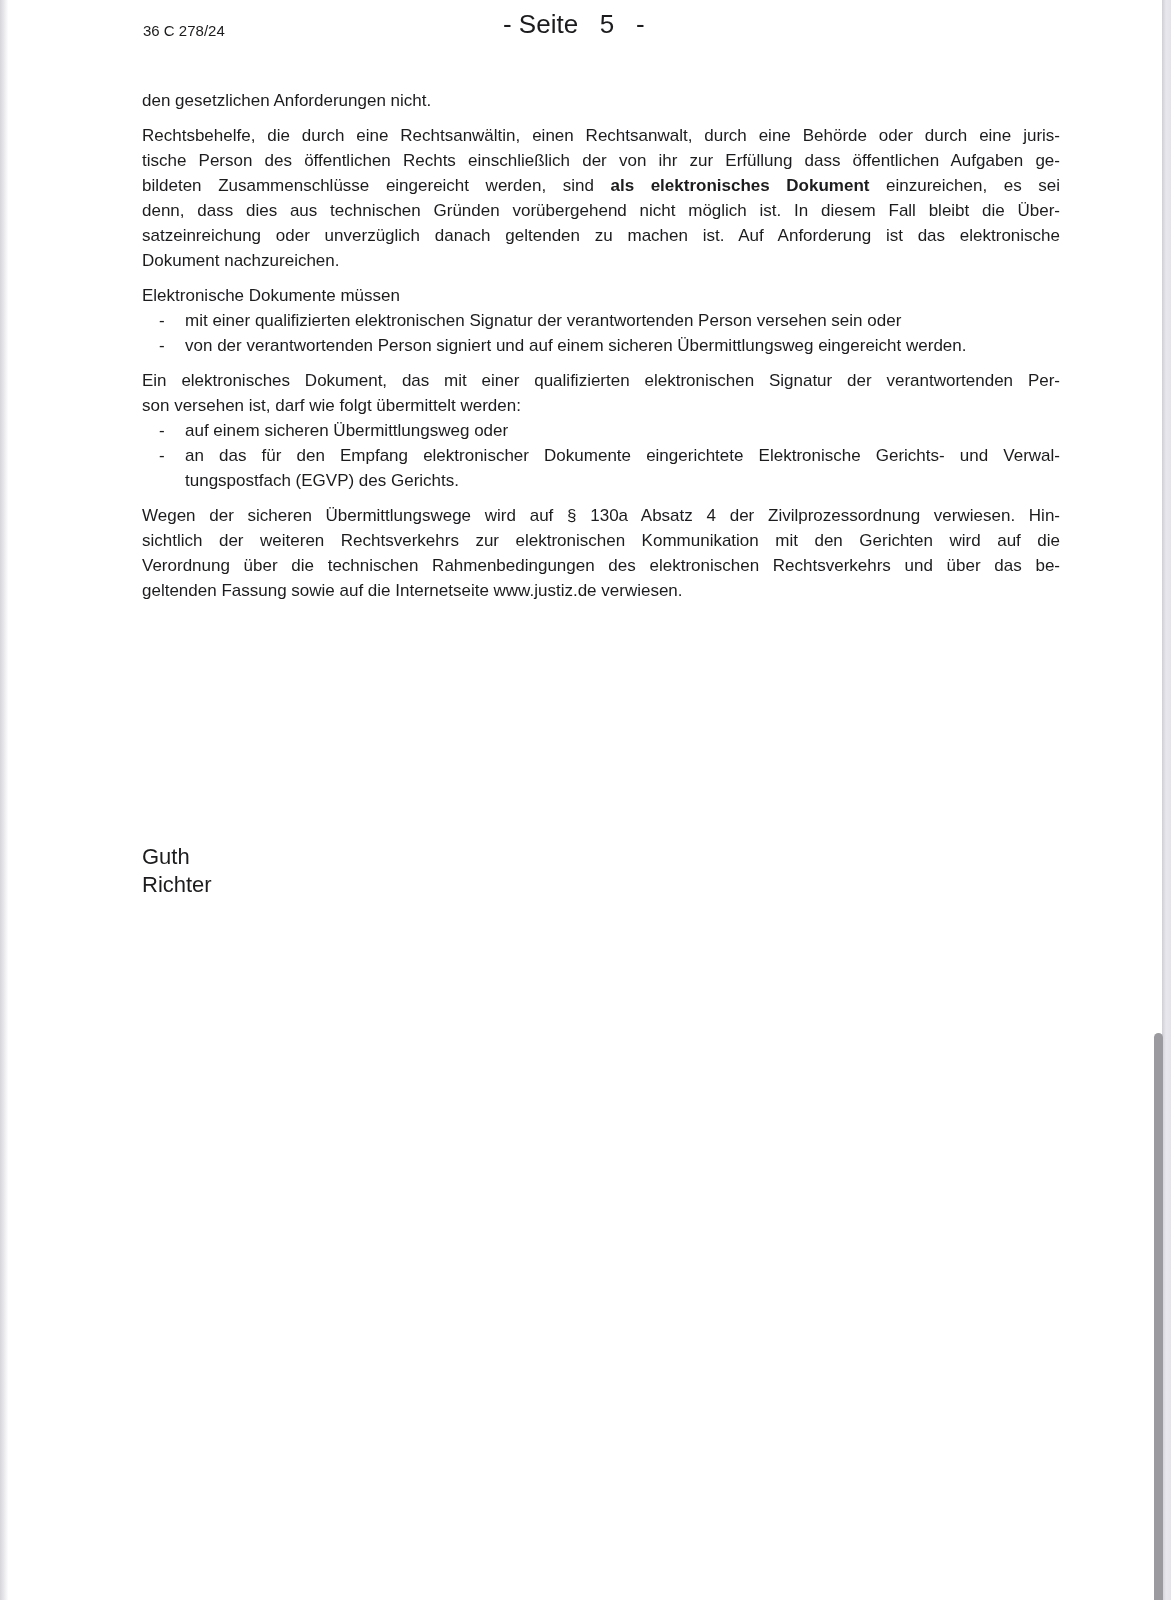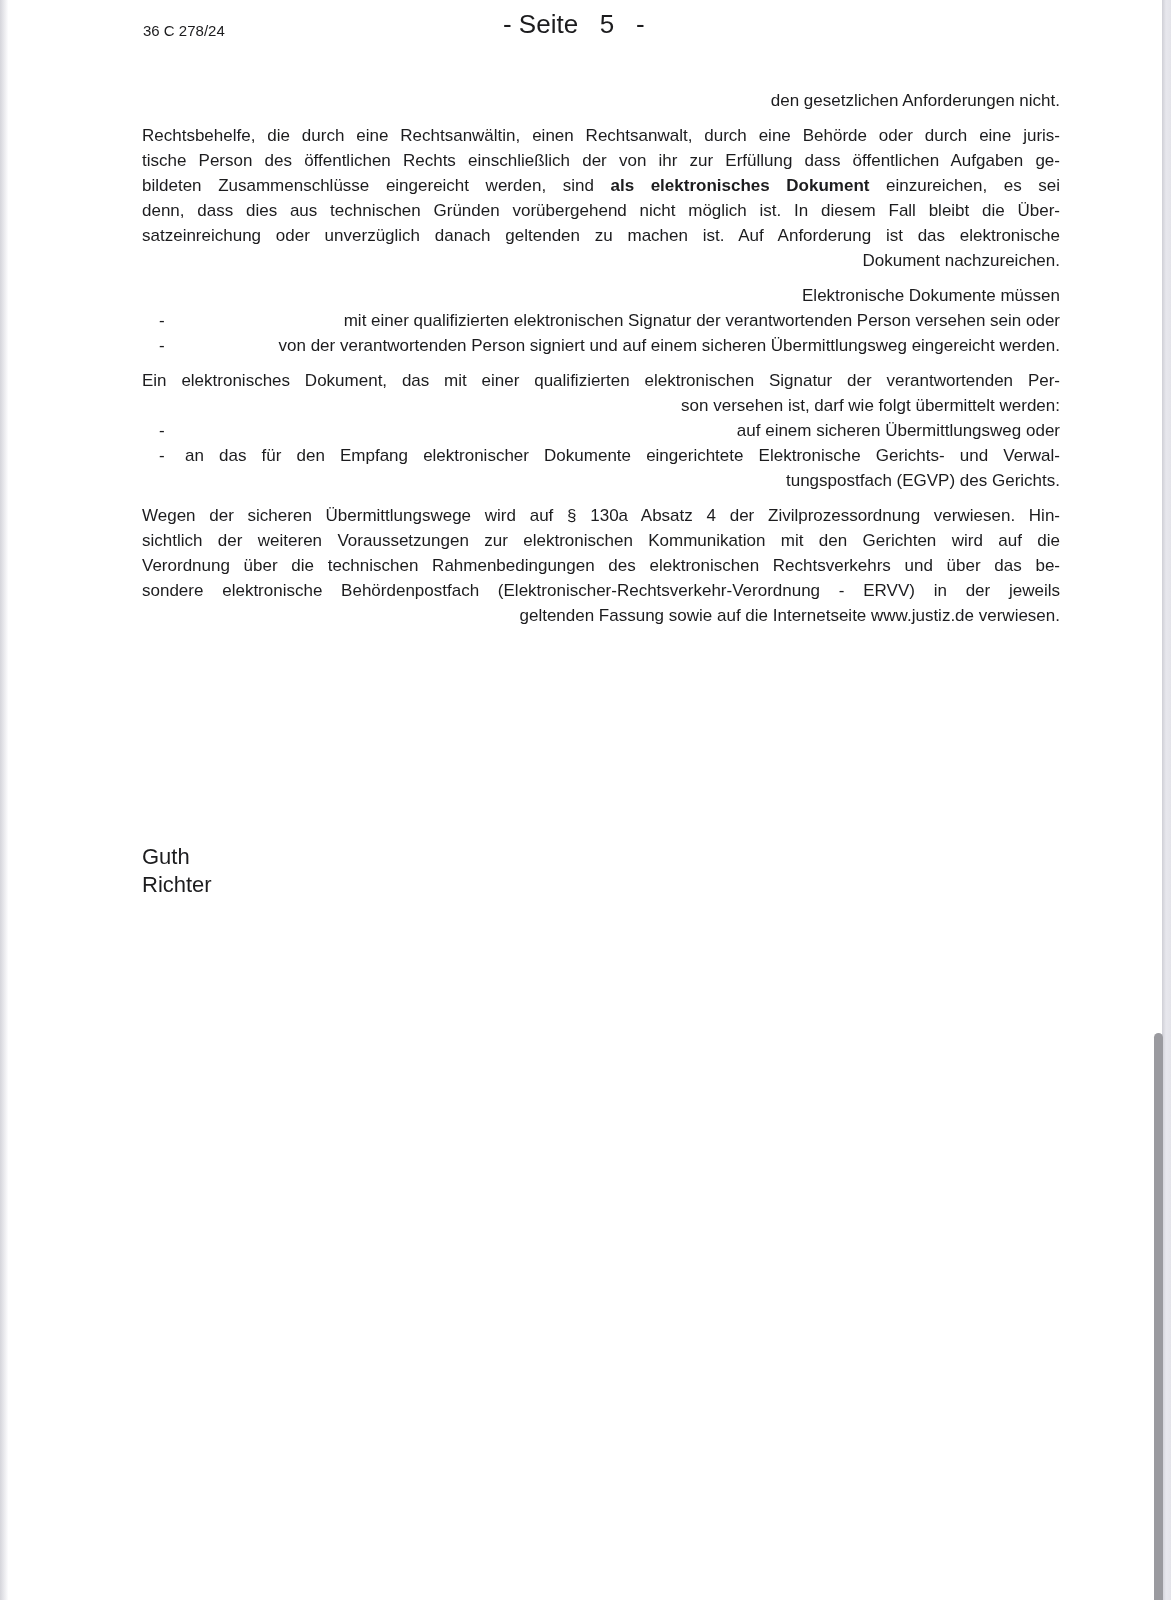--- a/index.html
+++ b/index.html
@@ -57,21 +57,21 @@
     left: 142px; top: 0;
     width: 918px;
     padding-top: 88px;
     font-size: 17px;
     line-height: 25px;
   }
   .block { margin-top: 10px; }
   .block:first-child { margin-top: 0; }
   .block.bullets { margin-top: 0; }
 
-  .line { text-align: right; }
+  .line { text-align: left; }
   .line.j { text-align: justify; text-align-last: justify; }
 
   .bullet { display: flex; }
   .bullet .dash {
     width: 43px;
     padding-left: 17px;
     box-sizing: border-box;
     flex: 0 0 43px;
   }
   .bullet .btext { flex: 1 1 auto; min-width: 0; }
@@ -137,23 +137,22 @@
       <div class="bullet">
         <span class="dash">-</span>
         <div class="btext">
           <div class="line j">an das für den Empfang elektronischer Dokumente eingerichtete Elektronische Gerichts- und Verwal-</div>
           <div class="line">tungspostfach (EGVP) des Gerichts.</div>
         </div>
       </div>
     </div>
     <div class="block para">
       <div class="line j">Wegen der sicheren Übermittlungswege wird auf § 130a Absatz 4 der Zivilprozessordnung verwiesen. Hin-</div>
-      <div class="line j">sichtlich der weiteren Voraussetzungen zur elektronischen Kommunikation mit den Gerichten wird auf die</div>
+      <div class="line j">sichtlich der weiteren Rechtsverkehrs zur elektronischen Kommunikation mit den Gerichten wird auf die</div>
       <div class="line j">Verordnung über die technischen Rahmenbedingungen des elektronischen Rechtsverkehrs und über das be-</div>
-      <div class="line j">sondere elektronische Behördenpostfach (Elektronischer-Rechtsverkehr-Verordnung - ERVV) in der jeweils</div>
       <div class="line">geltenden Fassung sowie auf die Internetseite www.justiz.de verwiesen.</div>
     </div>
   </div>
 
 <div class="signature">
   <div>Guth</div>
   <div>Richter</div>
 </div>
 
 </body></html>

